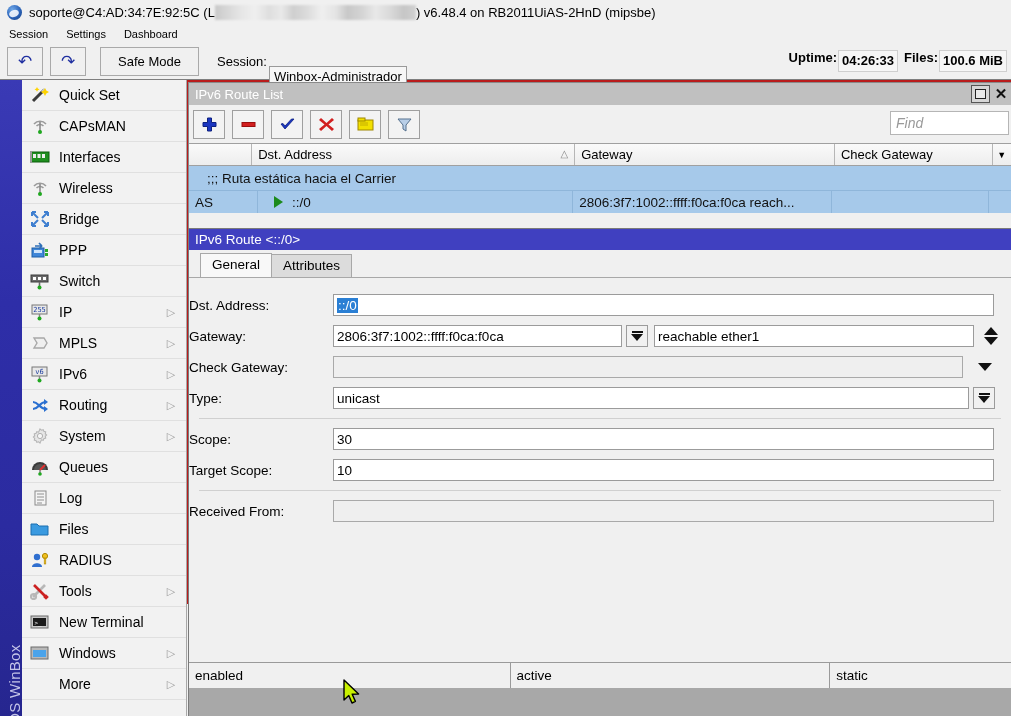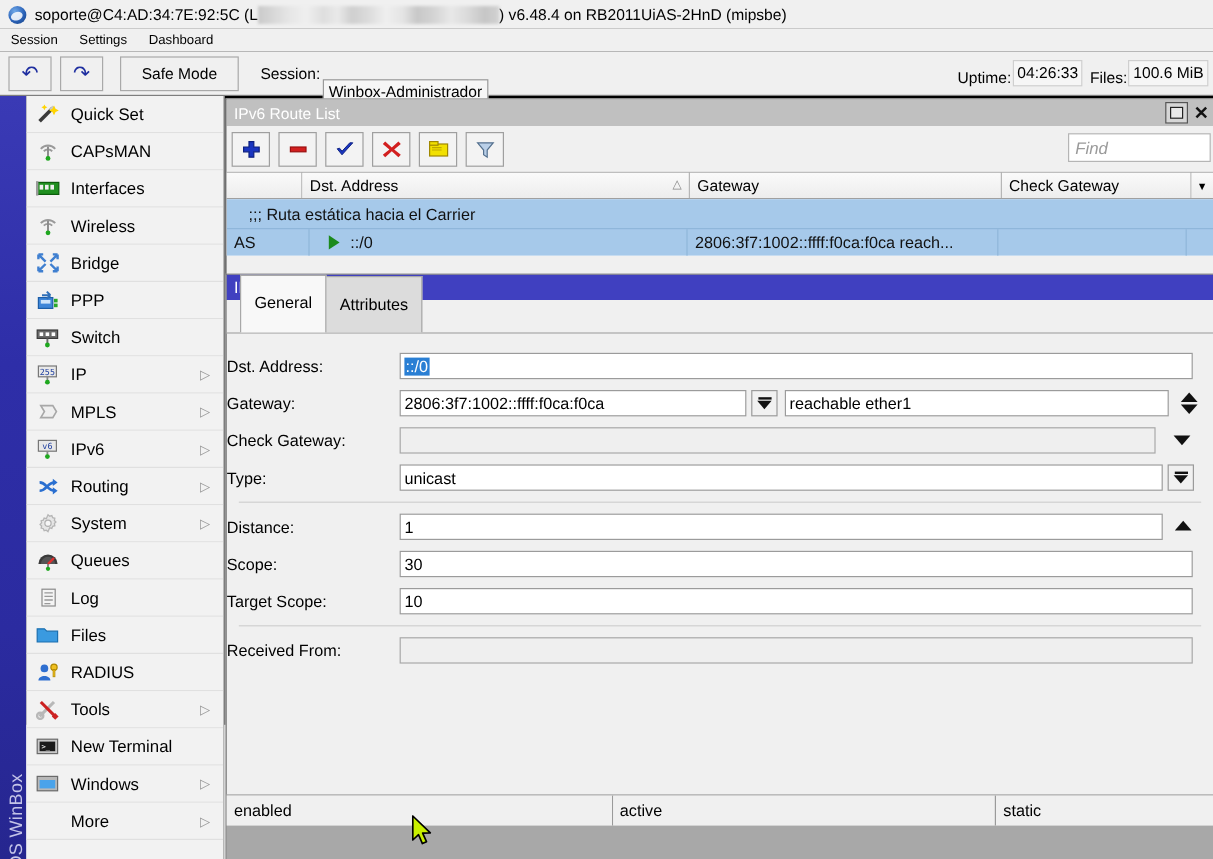--- a/index.html
+++ b/index.html
@@ -8,21 +8,21 @@
     overflow: hidden;
     background: #f0f0f0;
     font-family: "Liberation Sans", sans-serif;
     font-size: 13px;
     color: #000;
     -webkit-font-smoothing: none;
   }
   #app {
     position: relative;
     width: 1011px; height: 604px;
-    background: #000000;
+    background: #b91c1c;
   }
 
   
   .titlebar {
     position: absolute; left: 0; top: 0; width: 1011px; height: 24px;
     background: #f0f0f0;
     display: flex; align-items: center;
     font-size: 13px;
   }
   .win-logo {
@@ -76,21 +76,21 @@
     width: 97px; height: 27px; margin-left: 14px;
     font-size: 13px;
   }
   .arrow-icon { font-size: 17px; color: #1f2fa0; line-height: 1; }
   .sess-label { margin-left: 18px; font-size: 13px; }
   .sess-box {
     border: 1px solid #9a9a9a; background: #f6f6f6;
     height: 20px; line-height: 20px; padding: 0 4px;
     margin-left: 2px; font-size: 13px; white-space: nowrap; margin-top: 31px;
   }
-  .tb-right { margin-left: auto; display:flex; align-items:flex-end; padding-right: 4px;}
+  .tb-right { margin-left: auto; display:flex; align-items:flex-start; padding-right: 4px; font-weight: bold;}
   .up-label { font-size: 13px; }
   .up-box {
     border: 1px solid #cfcfcf; background: #f6f6f6;
     height: 20px; line-height: 20px; padding: 0 3px; margin-left: 1px;
     font-size: 13px; white-space: nowrap;
   }
 
   
   .brandstrip {
     position: absolute; left: 0; top: 80px; width: 22px; height: 636px;
@@ -232,21 +232,21 @@
     height: 21px; background: #4040c0;
     color: #fff; font-size: 13.5px;
     display:flex; align-items:center; padding-left: 6px;
   }
   .dlg-tabs {
     height: 27px; display: flex; align-items: flex-end;
     padding-left: 11px; background: #f0f0f0;
     border-bottom: 1px solid #a8a8a8;
   }
   .tab {
-    height: 22px; line-height: 21px; padding: 12px 11px;
+    height: 22px; line-height: 21px; padding: 0 11px;
     border: 1px solid #a8a8a8; border-bottom: none;
     background: #dcdcdc; font-size: 13.5px;
     margin-right: -1px;
   }
   .tab.active { background: #f8f8f8; height: 23px; line-height: 22px; position: relative; z-index: 2;}
 
   .dlg-body { position: relative; padding-top: 16px; }
   .frow { display: flex; align-items: center; height: 22px; margin-bottom: 9px; }
   .flabel {
     width: 138px; text-align: left; padding-right: 6px;
@@ -735,29 +735,20 @@
         <div class="dd-btn">
           <span class="dd-glyph">
             <span class="bar"></span>
               <span class="tri2"></span>
           </span>
         </div>
       </div>
 
       <div class="sep"></div>
 
-      <div class="frow">
-        <div class="flabel">Distance:</div>
-        <div class="fld" style="width:636px">
-          <span>1</span>
-        </div>
-        <div class="spin">
-          <span class="caret-up"></span>
-        </div>
-      </div>
 
       <div class="frow">
         <div class="flabel">Scope:</div>
         <div class="fld" style="width:661px">
           <span>30</span>
         </div>
       </div>
 
       <div class="frow">
         <div class="flabel">Target Scope:</div>

